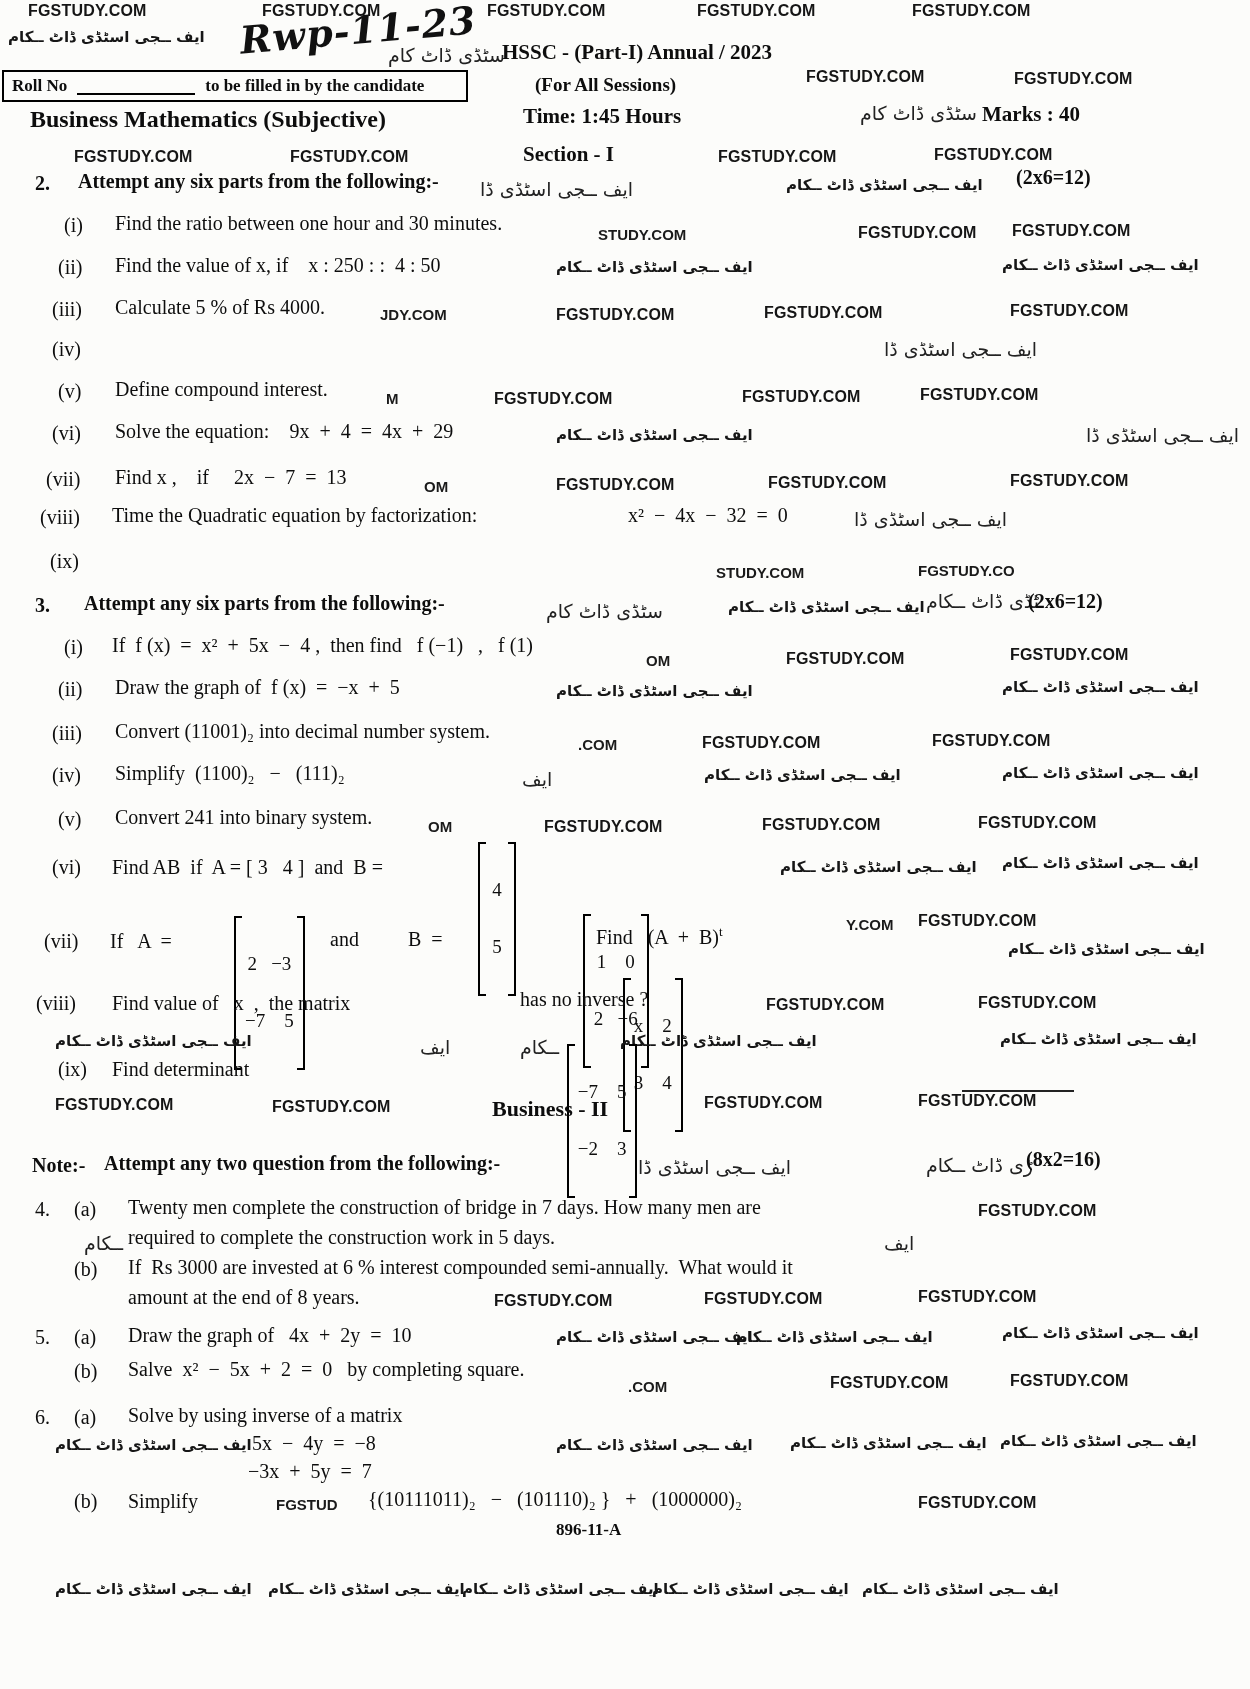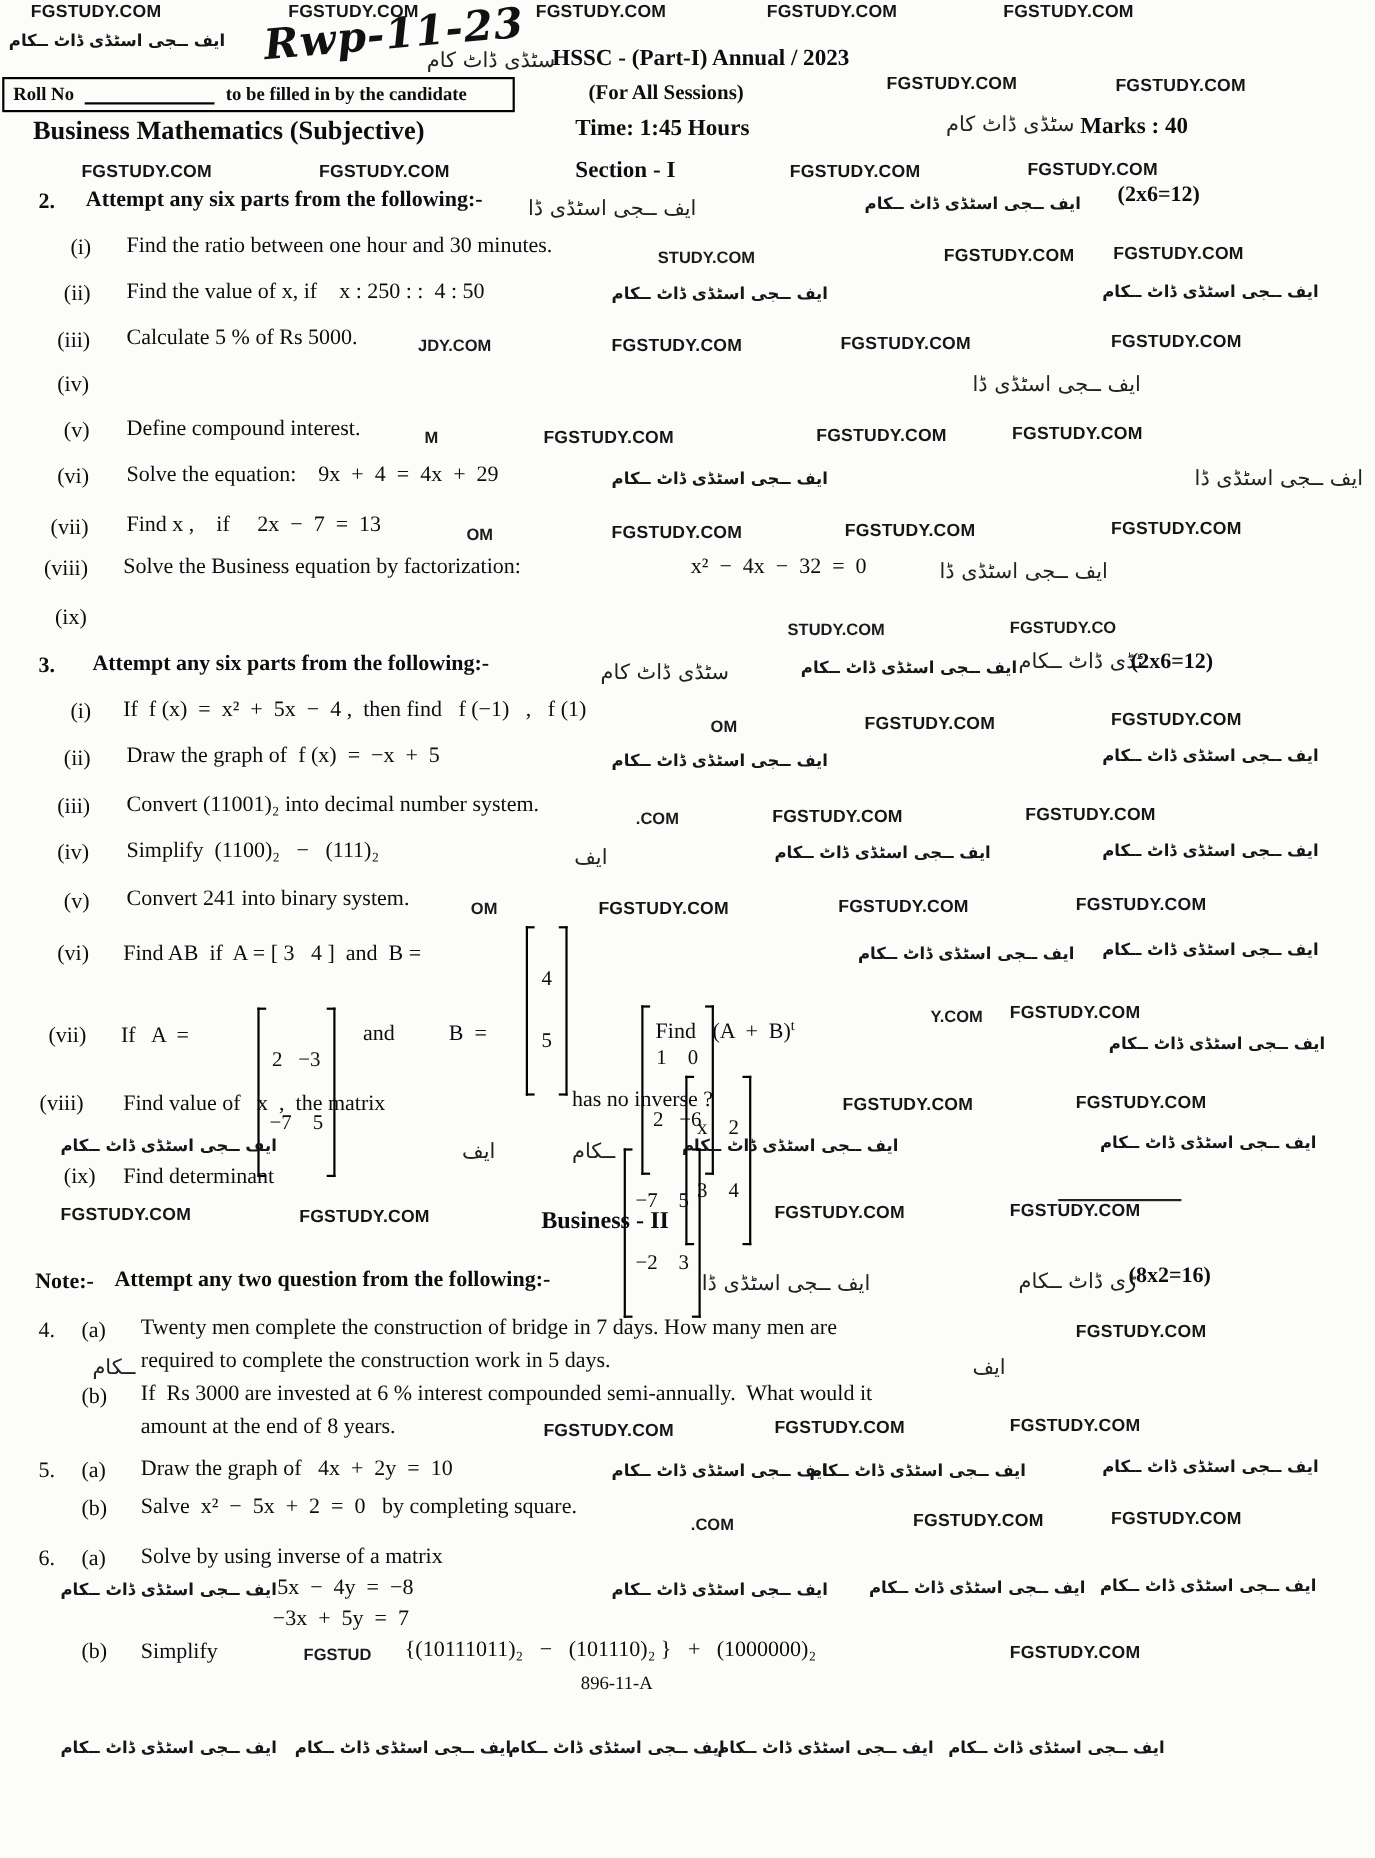--- a/index.html
+++ b/index.html
@@ -20,21 +20,21 @@
   .ur{font-family:"DejaVu Sans",sans-serif;font-weight:bold;font-size:15px;direction:rtl;color:#161616;}
   .urs{font-family:"DejaVu Sans",sans-serif;font-size:19px;direction:rtl;color:#222;}
   
   .t{font-size:20px;}
   .lbl{font-size:20px;}
   .bh{font-weight:bold;font-size:20px;}
   .title{font-weight:bold;font-size:21px;}
   .subject{font-weight:bold;font-size:24px;}
   .section{font-weight:bold;font-size:22px;}
   .marksb{font-weight:bold;font-size:20px;}
-  .code{font-weight:normal;font-size:17px;}
+  .code{font-weight:bold;font-size:17px;margin-left:28px;}
   .handwritten{
     font-family:"DejaVu Serif",serif;
     font-style:italic;font-weight:bold;font-size:38px;
     transform:rotate(-5deg);transform-origin:left top;
     letter-spacing:1px;color:#111;
   }
   
   .roll-box{
     left:2px;top:70px;width:466px;height:32px;
     border:2px solid #000;
@@ -107,21 +107,21 @@
   <span class="abs wm" style="left:1012px;top:222px">FGSTUDY.COM</span>
 
   
   <span class="abs lbl" style="left:58px;top:256px">(ii)</span>
   <span class="abs t" style="left:115px;top:254px">Find the value of x, if    x : 250 : :  4 : 50</span>
   <span class="abs ur" style="left:556px;top:258px">ایف ــجی اسٹڈی ڈاٹ ــکام</span>
   <span class="abs ur" style="left:1002px;top:256px">ایف ــجی اسٹڈی ڈاٹ ــکام</span>
 
   
   <span class="abs lbl" style="left:52px;top:298px">(iii)</span>
-  <span class="abs t" style="left:115px;top:296px">Calculate 5 % of Rs 5000.</span>
+  <span class="abs t" style="left:115px;top:296px">Calculate 5 % of Rs 4000.</span>
   <span class="abs wmp" style="left:380px;top:306px">JDY.COM</span>
   <span class="abs wm" style="left:556px;top:306px">FGSTUDY.COM</span>
   <span class="abs wm" style="left:764px;top:304px">FGSTUDY.COM</span>
   <span class="abs wm" style="left:1010px;top:302px">FGSTUDY.COM</span>
 
   
   <span class="abs lbl" style="left:52px;top:338px">(iv)</span>
   <span class="abs urs" style="left:884px;top:338px">ایف ــجی اسٹڈی ڈا</span>
 
   
@@ -141,21 +141,21 @@
   
   <span class="abs lbl" style="left:46px;top:468px">(vii)</span>
   <span class="abs t" style="left:115px;top:466px">Find x ,    if     2x  −  7  =  13</span>
   <span class="abs wmp" style="left:424px;top:478px">OM</span>
   <span class="abs wm" style="left:556px;top:476px">FGSTUDY.COM</span>
   <span class="abs wm" style="left:768px;top:474px">FGSTUDY.COM</span>
   <span class="abs wm" style="left:1010px;top:472px">FGSTUDY.COM</span>
 
   
   <span class="abs lbl" style="left:40px;top:506px">(viii)</span>
-  <span class="abs t" style="left:112px;top:504px">Solve the Business equation by factorization:</span>
+  <span class="abs t" style="left:112px;top:504px">Time the Quadratic equation by factorization:</span>
   <span class="abs t" style="left:628px;top:504px">x²  −  4x  −  32  =  0</span>
   <span class="abs urs" style="left:854px;top:508px">ایف ــجی اسٹڈی ڈا</span>
 
   
   <span class="abs lbl" style="left:50px;top:550px">(ix)</span>
   <span class="abs wmp" style="left:716px;top:564px">STUDY.COM</span>
   <span class="abs wmp" style="left:918px;top:562px">FGSTUDY.CO</span>
 
   
   <span class="abs bh" style="left:35px;top:594px">3.</span>

